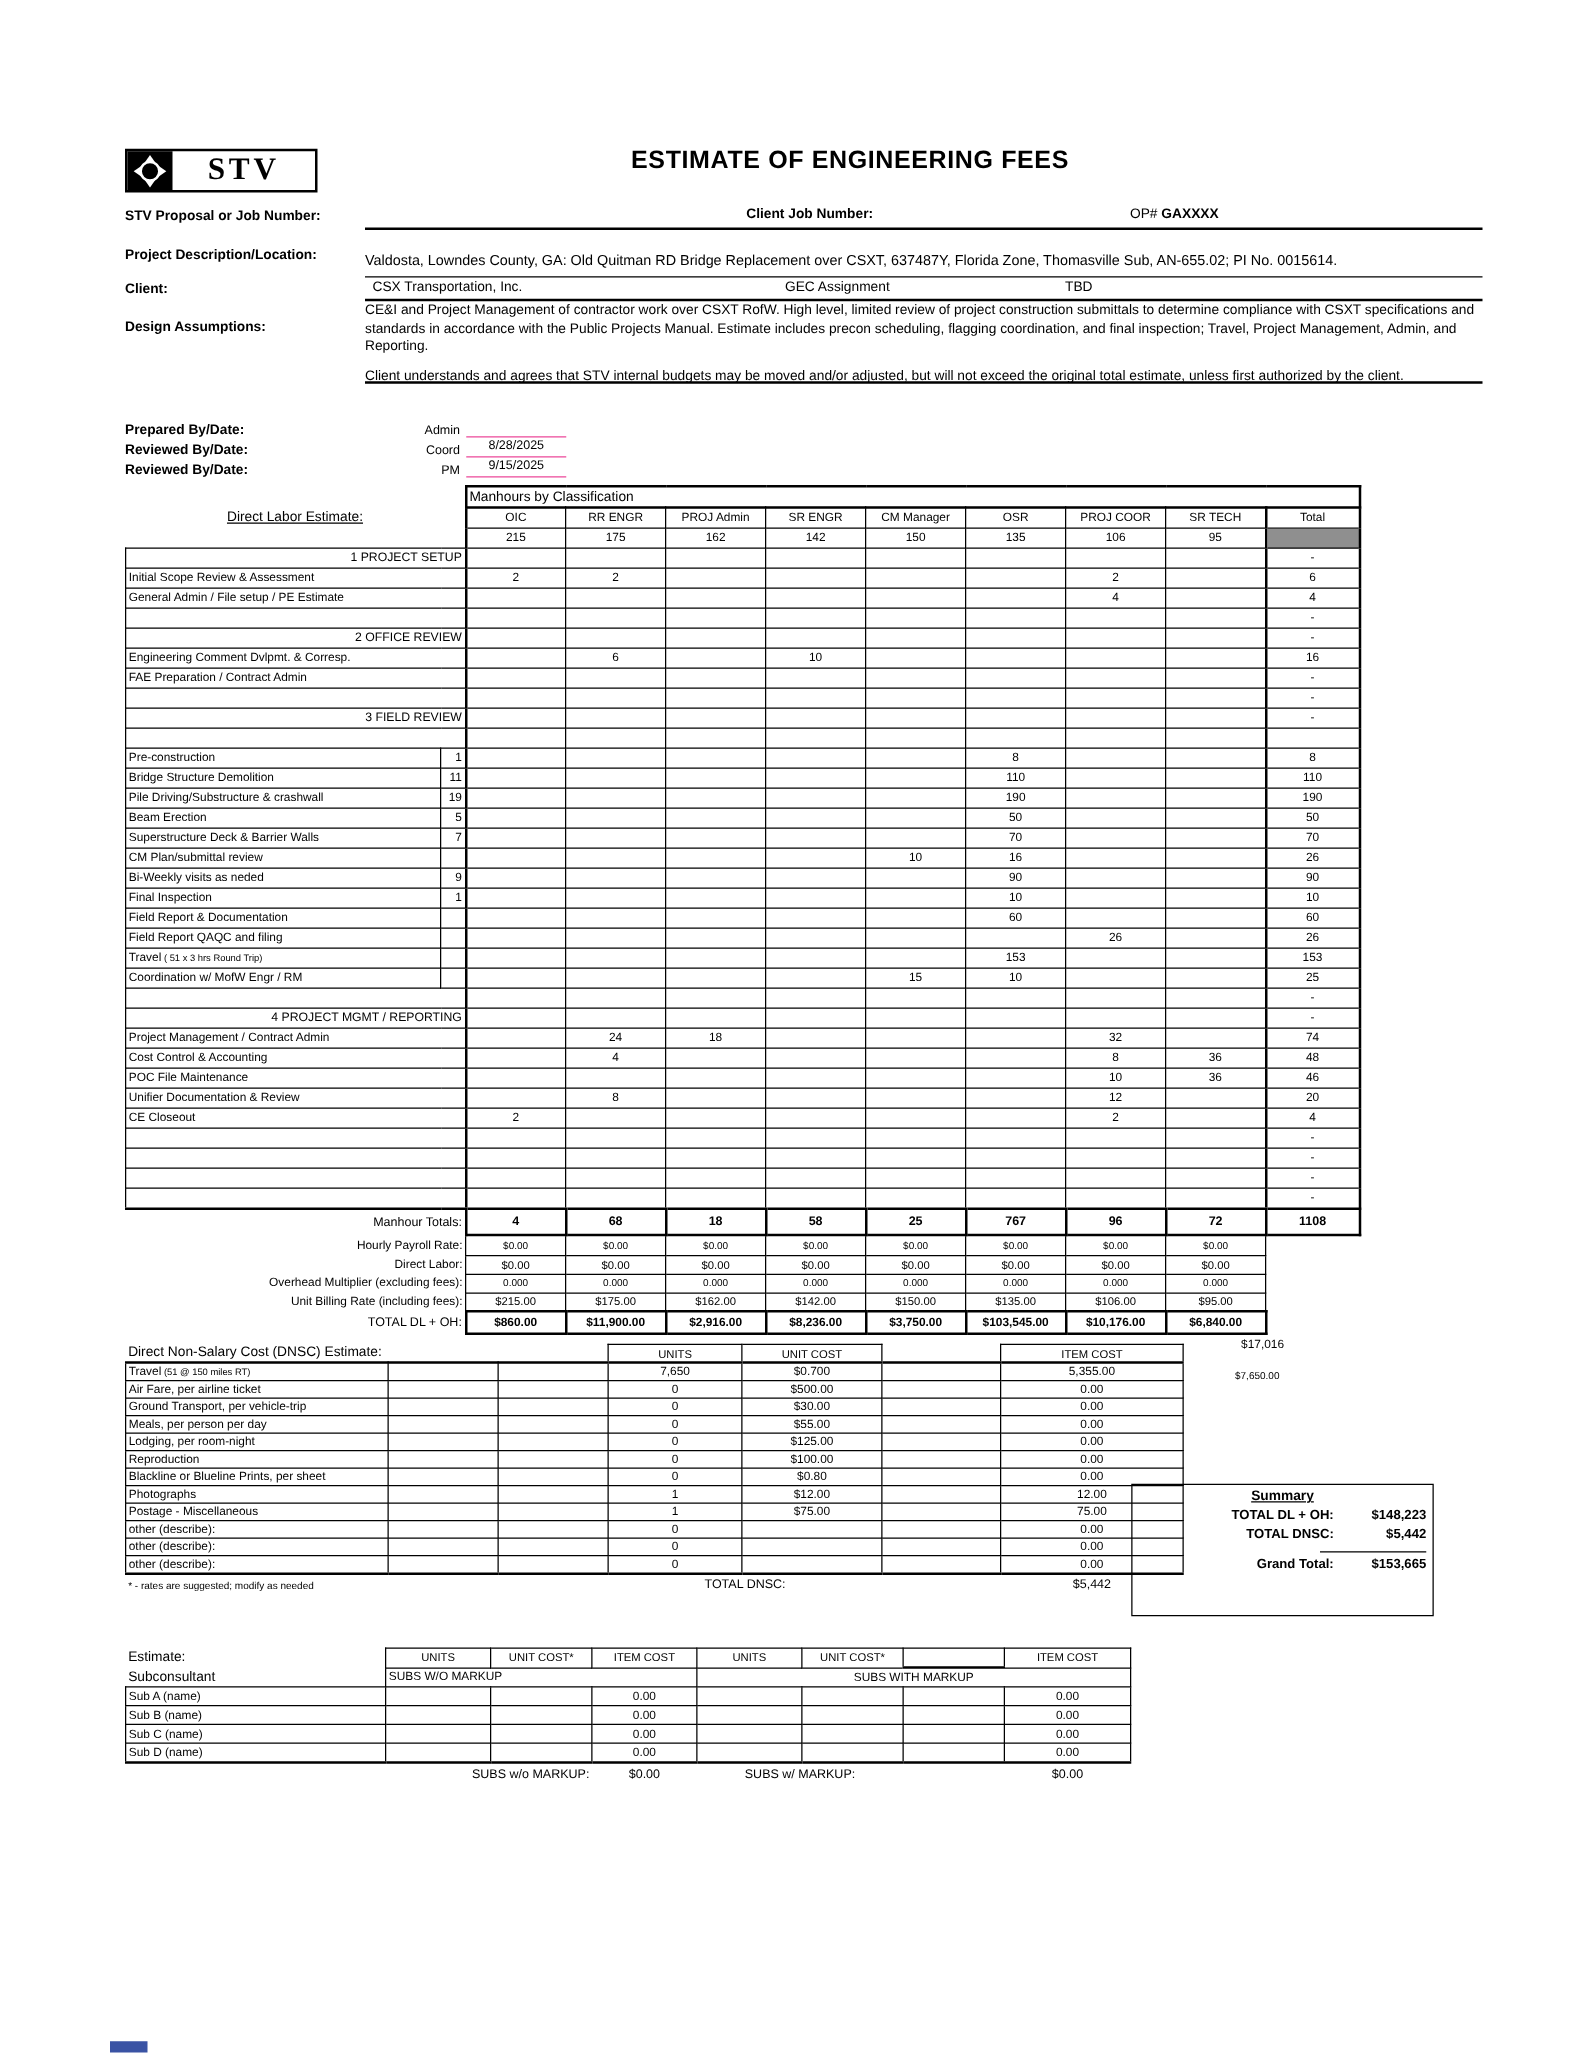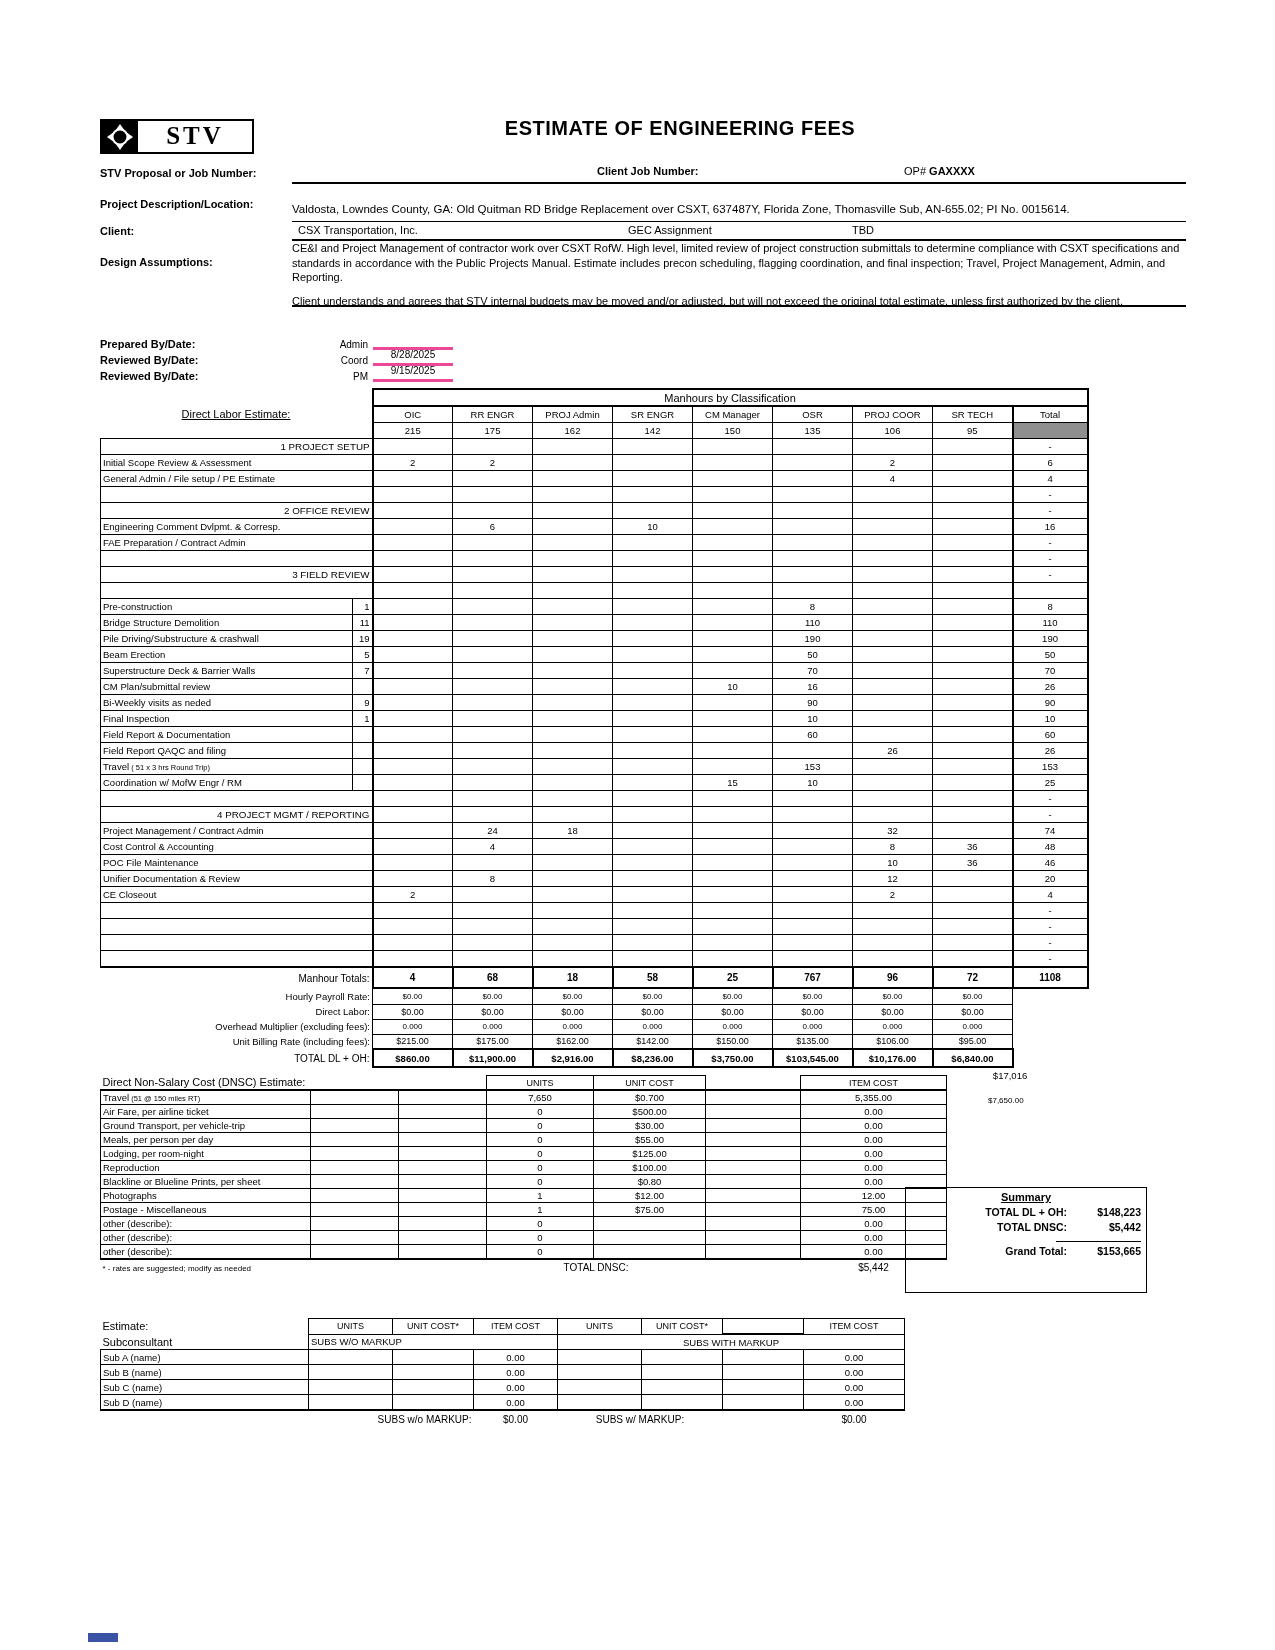--- a/index.html
+++ b/index.html
@@ -23,29 +23,29 @@
   .cv{position:absolute;left:6px;top:2px;font-size:11px;}
   .gec{position:absolute;left:336px;top:2px;font-size:11px;}
   .tbd{position:absolute;left:560px;top:2px;font-size:11px;}
   .assump{left:292px;top:241px;width:894px;font-size:11px;line-height:14.5px;border-bottom:2px solid #000;padding-bottom:20px;}
   .cnote{left:292px;top:294px;width:894px;font-size:11px;line-height:14.5px;}
   
   #prep{left:100px;top:334px;}
   .prep-row{display:flex;height:16px;align-items:flex-end;}
   .prep-label{width:192px;font-weight:bold;font-size:11px;}
   .prep-name{width:76px;text-align:right;font-size:10px;padding-right:5px;}
-  .prep-date{width:80px;border-bottom:3px solid #ec4899;text-align:center;font-size:10px;height:14px;}
+  .prep-date{width:80px;border-bottom:1px solid #ec4899;text-align:center;font-size:10px;height:14px;}
   
   table{border-collapse:collapse;table-layout:fixed;}
   .labor{position:absolute;left:100px;top:388px;width:987px;font-size:9.5px;}
   .labor td,.labor th{padding:0 2px;height:15px;overflow:hidden;white-space:nowrap;font-weight:normal;}
   .b{border:1px solid #000;}
   .nob{border:none;}
   .c{text-align:center;}
-  .band{border:2.5px solid #000;font-weight:bold;text-align:center;font-size:11px;height:17px;}
+  .band{border:2.5px solid #000;font-weight:bold;font-size:11px;height:17px;}
   .colh{border:1px solid #000;font-weight:bold;text-align:center;height:27px;font-size:9.5px;}
   .dle{font-weight:bold;text-decoration:underline;text-align:center;font-size:11px;}
   .rate{height:13px;margin-top:48px;}
   .gray{background:#8f8f8f;}
   .hl{border-left:2.5px solid #000;}
   .tcol{border-left:2px solid #000;border-right:2.5px solid #000;}
   .hb{border-bottom:2.5px solid #000;}
   .desc{padding-left:6px;}
   .qty{text-align:right;padding-right:2px;}
   .sec{font-weight:bold;font-size:9.8px;padding-left:2px;text-align:right;}

